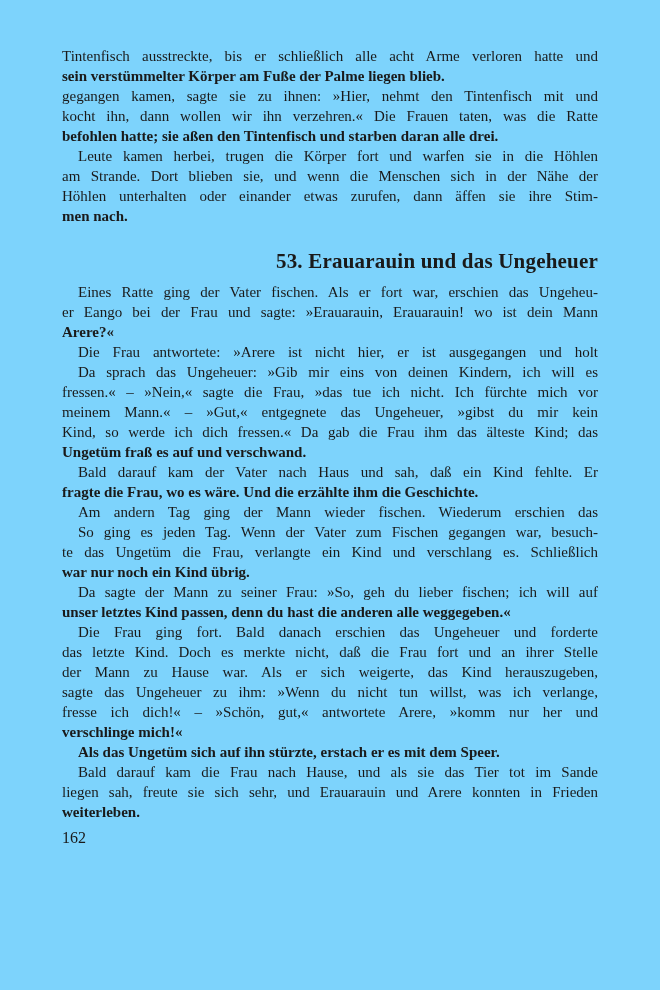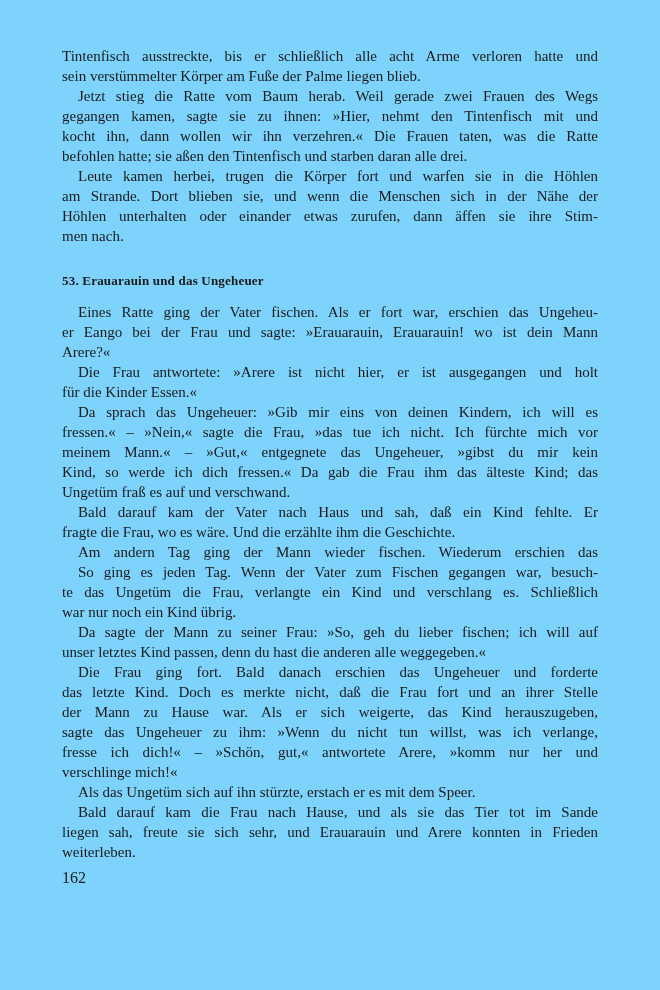--- a/index.html
+++ b/index.html
@@ -25,27 +25,28 @@
     line-height: 20px;
   }
   .paragraph { margin: 0; }
   .line {
     text-align: justify;
     text-align-last: justify;
     -moz-text-align-last: justify;
   }
   .line.last {
     text-align-last: left;
+    font-weight: bold;
     -moz-text-align-last: left;
   }
   .line.indent { text-indent: 16px; }
   .heading {
-    text-align: left;
+    text-align: right;
     font-weight: bold;
-    font-size: 13px;
+    font-size: 21px;
     line-height: 20px;
     margin: 25px 0 11px 0;
     letter-spacing: 0.2px;
   }
   .page-number {
     margin-top: 9px;
     font-size: 16px;
     line-height: 14px;
     text-align: left;
     text-align-last: left;
@@ -55,40 +56,38 @@
 <body>
 
 <div class="page">
   <div class="text-block">
 
   <div class="paragraph">
         <div class="line">Tintenfisch ausstreckte, bis er schließlich alle acht Arme verloren hatte und</div>
         <div class="line last">sein verstümmelter Körper am Fuße der Palme liegen blieb.</div>
       </div>
       <div class="paragraph">
-        <div class="line indent">Jetzt stieg die Ratte vom Baum herab. Weil gerade zwei Frauen des Wegs</div>
         <div class="line">gegangen kamen, sagte sie zu ihnen: »Hier, nehmt den Tintenfisch mit und</div>
         <div class="line">kocht ihn, dann wollen wir ihn verzehren.« Die Frauen taten, was die Ratte</div>
         <div class="line last">befohlen hatte; sie aßen den Tintenfisch und starben daran alle drei.</div>
       </div>
       <div class="paragraph">
         <div class="line indent">Leute kamen herbei, trugen die Körper fort und warfen sie in die Höhlen</div>
         <div class="line">am Strande. Dort blieben sie, und wenn die Menschen sich in der Nähe der</div>
         <div class="line">Höhlen unterhalten oder einander etwas zurufen, dann äffen sie ihre Stim-</div>
         <div class="line last">men nach.</div>
       </div>
       <div class="heading">53. Erauarauin und das Ungeheuer</div>
       <div class="paragraph">
         <div class="line indent">Eines Ratte ging der Vater fischen. Als er fort war, erschien das Ungeheu-</div>
         <div class="line">er Eango bei der Frau und sagte: »Erauarauin, Erauarauin! wo ist dein Mann</div>
         <div class="line last">Arere?«</div>
       </div>
       <div class="paragraph">
         <div class="line indent">Die Frau antwortete: »Arere ist nicht hier, er ist ausgegangen und holt</div>
-        <div class="line last">für die Kinder Essen.«</div>
       </div>
       <div class="paragraph">
         <div class="line indent">Da sprach das Ungeheuer: »Gib mir eins von deinen Kindern, ich will es</div>
         <div class="line">fressen.« – »Nein,« sagte die Frau, »das tue ich nicht. Ich fürchte mich vor</div>
         <div class="line">meinem Mann.« – »Gut,« entgegnete das Ungeheuer, »gibst du mir kein</div>
         <div class="line">Kind, so werde ich dich fressen.« Da gab die Frau ihm das älteste Kind; das</div>
         <div class="line last">Ungetüm fraß es auf und verschwand.</div>
       </div>
       <div class="paragraph">
         <div class="line indent">Bald darauf kam der Vater nach Haus und sah, daß ein Kind fehlte. Er</div>

